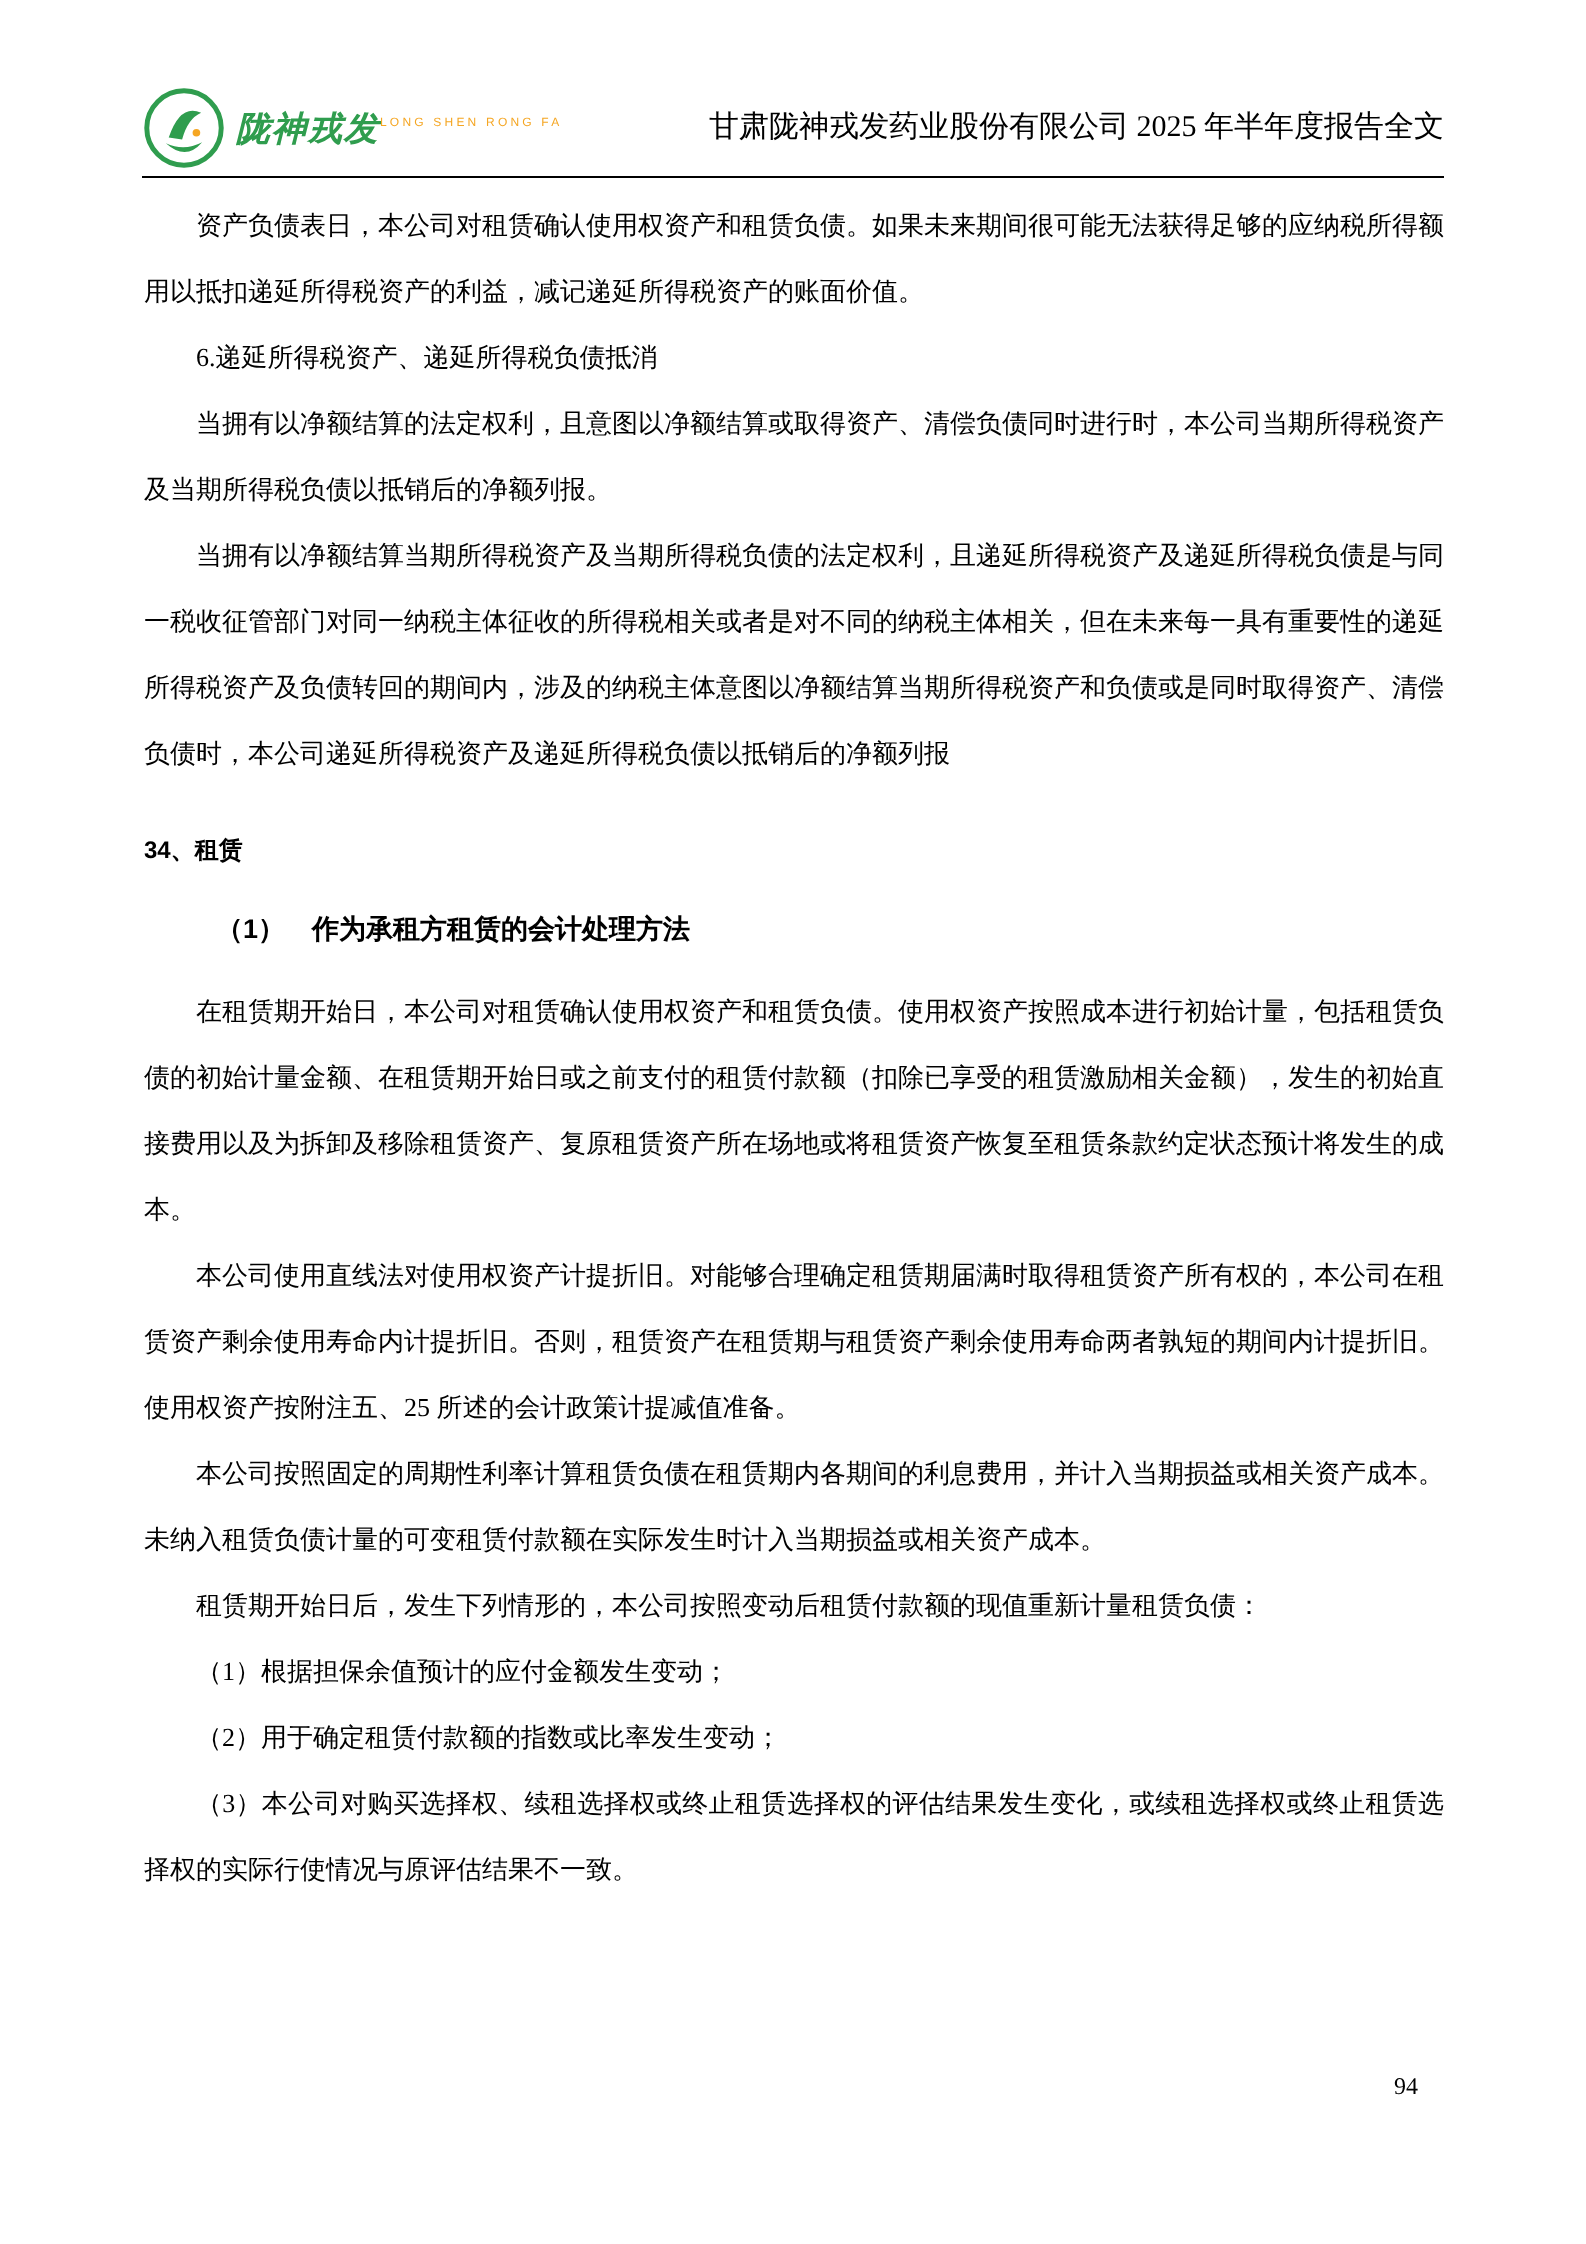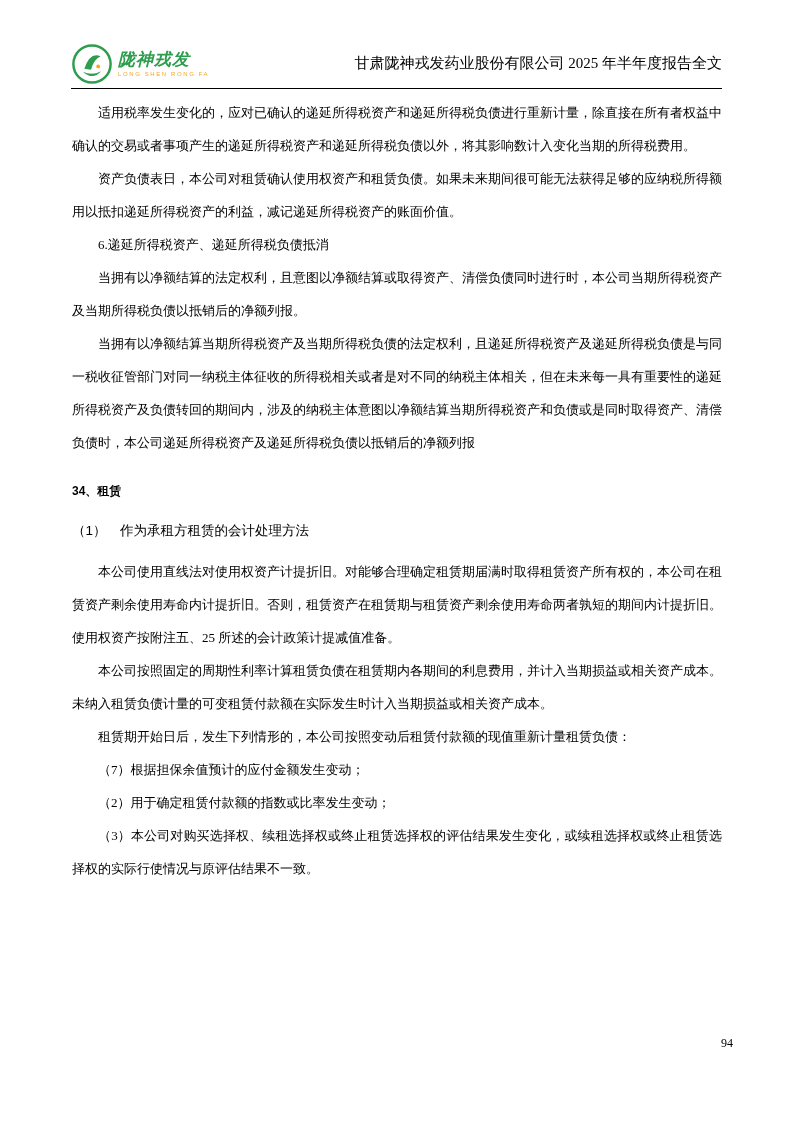--- a/index.html
+++ b/index.html
@@ -27,21 +27,21 @@
     display: flex;
     align-items: center;
     justify-content: space-between;
   }
   .logo {
     display: flex;
     align-items: center;
     gap: 5px;
   }
   .logo-mark { display: block; }
-  .logo-text { display: flex; flex-direction: column; line-height: 1; }
+  .logo-text { display: flex; line-height: 1; }
   .brand-cn {
     font-family: "Liberation Sans", sans-serif;
     font-weight: bold;
     font-style: italic;
     font-size: 17px;
     color: #2f9d4e;
     letter-spacing: 1px;
   }
   .brand-en {
     font-family: "Liberation Sans", sans-serif;
@@ -71,31 +71,32 @@
   }
   .section-heading {
     font-family: "Liberation Sans", sans-serif;
     font-weight: bold;
     font-size: 12px;
     line-height: 24px;
     margin-top: 20px;
   }
   .sub-heading {
     font-family: "Liberation Sans", sans-serif;
-    font-weight: normal;
+    font-weight: bold;
     font-size: 13.5px;
     line-height: 24px;
     margin-top: 16px;
+    margin-left: 36px;
   }
   .body-block { margin-top: 12px; }
   
   .page-number {
     position: absolute;
     top: 1036px;
-    right: 60px;
+    right: 84px;
     font-size: 12px;
     color: #000000;
   }
 </style>
 </head>
 <body>
 
 <div class="page">
 
   <header class="page-header">
@@ -108,34 +109,34 @@
       </svg>
       <div class="logo-text">
         <span class="brand-cn">陇神戎发</span>
         <span class="brand-en">LONG SHEN RONG FA</span>
       </div>
     </div>
     <div class="header-title">甘肃陇神戎发药业股份有限公司 2025 年半年度报告全文</div>
   </header>
 
   <main class="main">
-    <p class="para">适用税率发生变化的，应对已确认的递延所得税资产和递延所得税负债进行重新计量，除直接在所有者权益中确认的交易或者事项产生的递延所得税资产和递延所得税负债以外，将其影响数计入变化当期的所得税费用。</p>
     <p class="para">资产负债表日，本公司对租赁确认使用权资产和租赁负债。如果未来期间很可能无法获得足够的应纳税所得额用以抵扣递延所得税资产的利益，减记递延所得税资产的账面价值。</p>
     <p class="para">6.递延所得税资产、递延所得税负债抵消</p>
     <p class="para">当拥有以净额结算的法定权利，且意图以净额结算或取得资产、清偿负债同时进行时，本公司当期所得税资产及当期所得税负债以抵销后的净额列报。</p>
     <p class="para">当拥有以净额结算当期所得税资产及当期所得税负债的法定权利，且递延所得税资产及递延所得税负债是与同一税收征管部门对同一纳税主体征收的所得税相关或者是对不同的纳税主体相关，但在未来每一具有重要性的递延所得税资产及负债转回的期间内，涉及的纳税主体意图以净额结算当期所得税资产和负债或是同时取得资产、清偿负债时，本公司递延所得税资产及递延所得税负债以抵销后的净额列报</p>
 
     <h2 class="section-heading">34、租赁</h2>
     <h3 class="sub-heading">（1）　作为承租方租赁的会计处理方法</h3>
 
     <div class="body-block">
+      <p class="para">在租赁期开始日，本公司对租赁确认使用权资产和租赁负债。使用权资产按照成本进行初始计量，包括租赁负债的初始计量金额、在租赁期开始日或之前支付的租赁付款额（扣除已享受的租赁激励相关金额），发生的初始直接费用以及为拆卸及移除租赁资产、复原租赁资产所在场地或将租赁资产恢复至租赁条款约定状态预计将发生的成本。</p>
       <p class="para">本公司使用直线法对使用权资产计提折旧。对能够合理确定租赁期届满时取得租赁资产所有权的，本公司在租赁资产剩余使用寿命内计提折旧。否则，租赁资产在租赁期与租赁资产剩余使用寿命两者孰短的期间内计提折旧。使用权资产按附注五、25 所述的会计政策计提减值准备。</p>
       <p class="para">本公司按照固定的周期性利率计算租赁负债在租赁期内各期间的利息费用，并计入当期损益或相关资产成本。未纳入租赁负债计量的可变租赁付款额在实际发生时计入当期损益或相关资产成本。</p>
       <p class="para">租赁期开始日后，发生下列情形的，本公司按照变动后租赁付款额的现值重新计量租赁负债：</p>
-      <p class="para">（7）根据担保余值预计的应付金额发生变动；</p>
+      <p class="para">（1）根据担保余值预计的应付金额发生变动；</p>
       <p class="para">（2）用于确定租赁付款额的指数或比率发生变动；</p>
       <p class="para">（3）本公司对购买选择权、续租选择权或终止租赁选择权的评估结果发生变化，或续租选择权或终止租赁选择权的实际行使情况与原评估结果不一致。</p>
     </div>
   </main>
 
   <div class="page-number">94</div>
 
 </div>
 
 </body></html>

